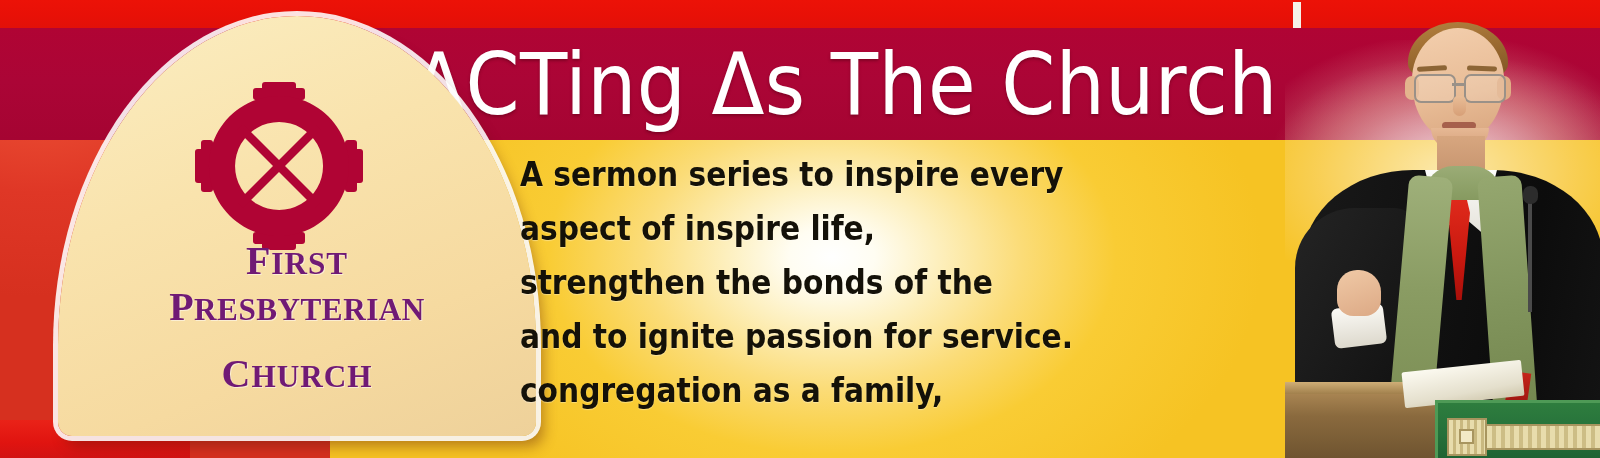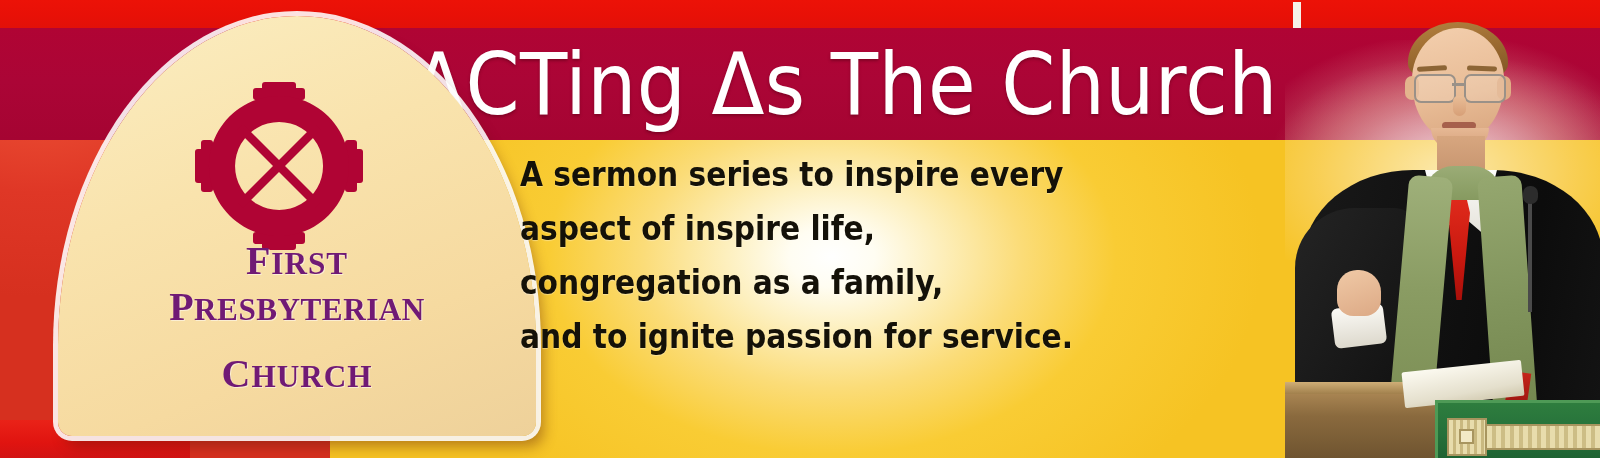--- a/index.html
+++ b/index.html
@@ -336,22 +336,23 @@
 
   <div class="logo-text">
     <span class="logo-line ln-first"><span>F</span><span class="sc">IRST</span></span>
     <span class="logo-line ln-presb"><span>P</span><span class="sc">RESBYTERIAN</span></span>
     <span class="logo-line ln-church"><span>C</span><span class="sc">HURCH</span></span>
   </div>
 
   <div class="body-copy">
     <span>A sermon series to inspire every</span>
     <span>aspect of inspire life,</span>
+    <span>strengthen the bonds of the</span>
+    <span>and to ignite passion for service.</span>
     <span>congregation as a family,</span>
-    <span>and to ignite passion for service.</span>
   </div>
 
   <div class="photo">
     <div class="ph ph-glow"></div>
     <div class="ph ph-pulpit-r"></div>
     <div class="ph ph-green-bk"></div>
     <div class="ph ph-hair"></div>
     <div class="ph ph-head"></div>
     <div class="ph ph-ear-l"></div>
     <div class="ph ph-ear-r"></div>

